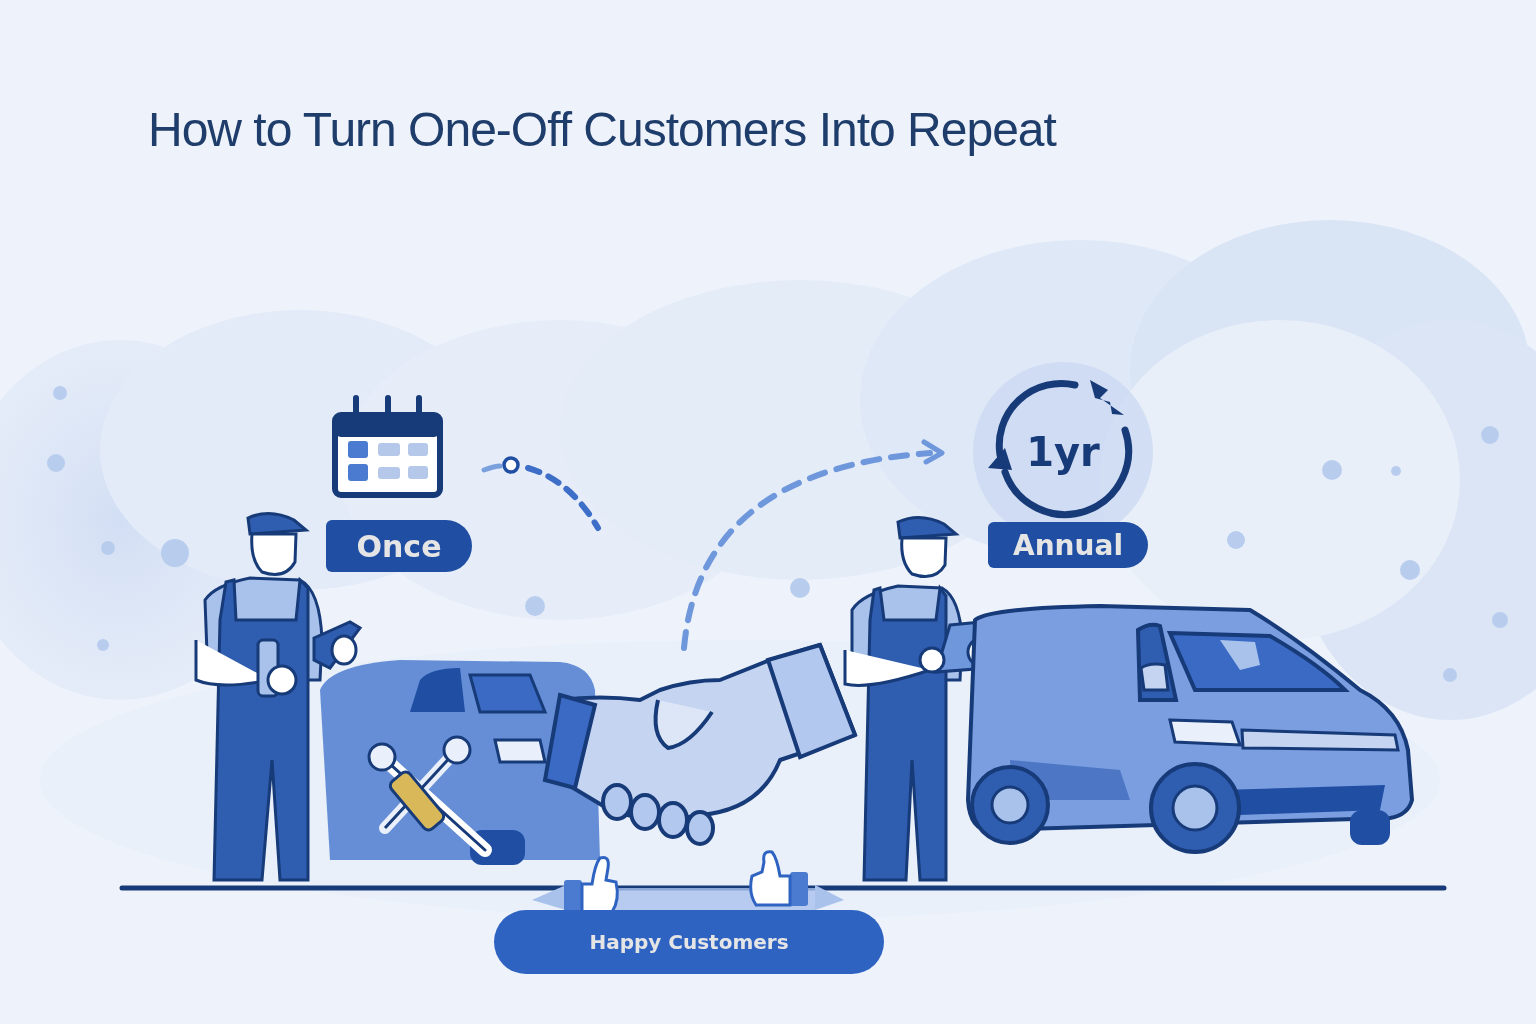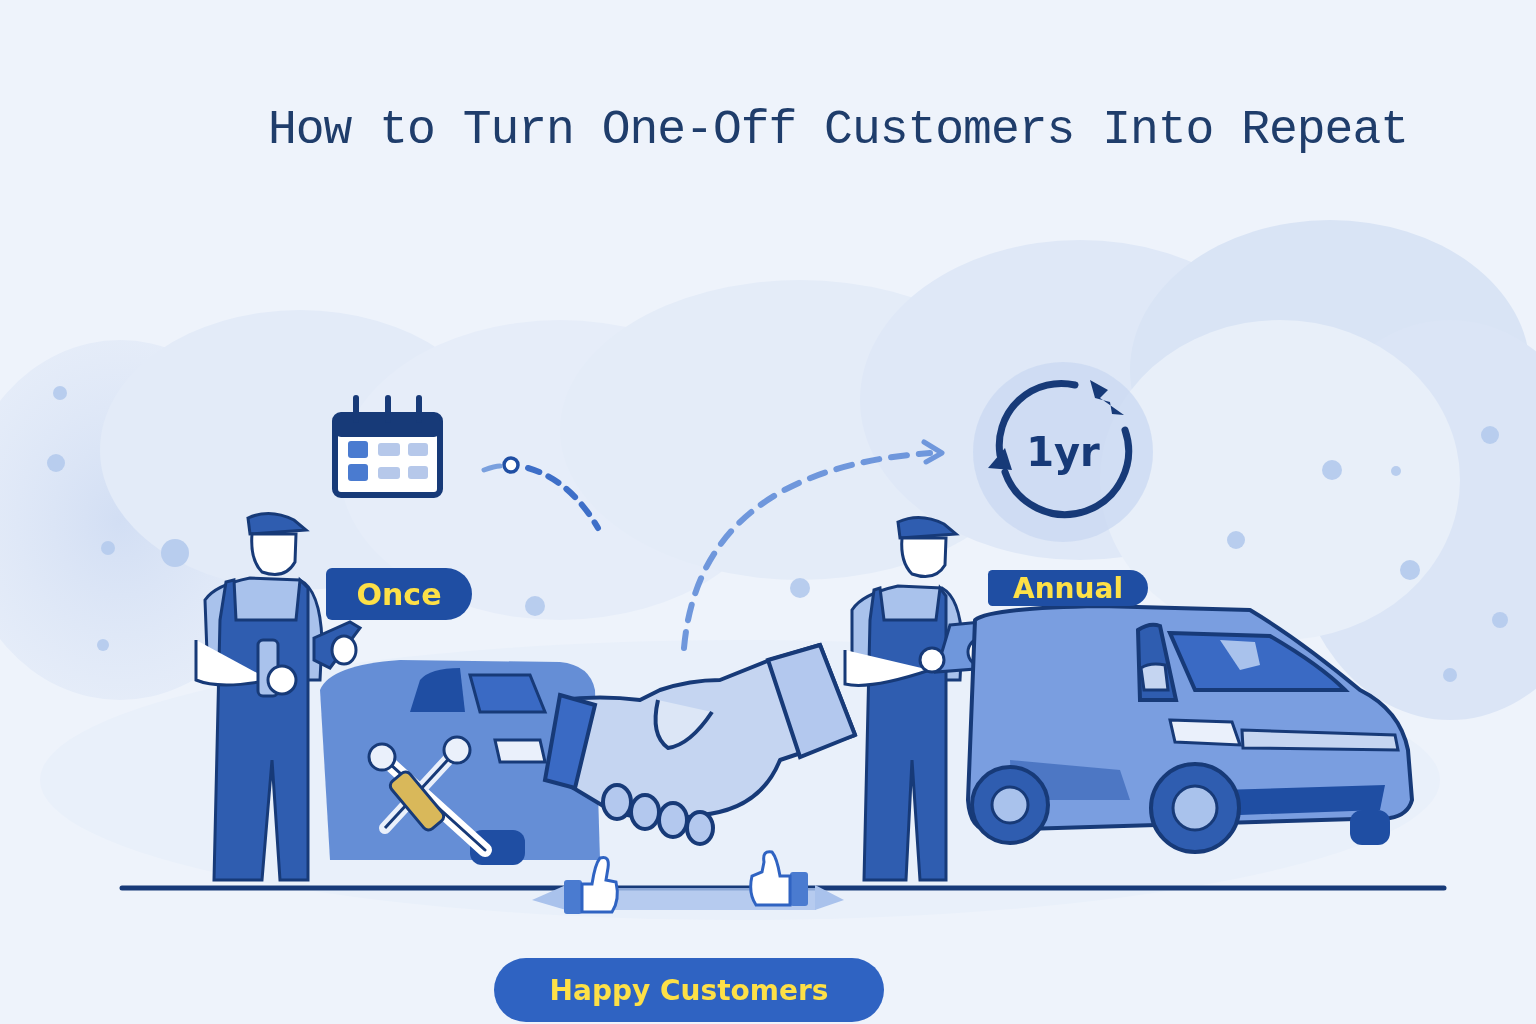--- a/index.html
+++ b/index.html
@@ -5,34 +5,34 @@
   * { margin:0; padding:0; box-sizing:border-box; }
   html, body { width:1536px; height:1024px; overflow:hidden; }
   body {
     position:relative;
     background: #eef3fb;
     font-family: "Liberation Sans", "DejaVu Sans", sans-serif;
   }
   .bg-layer { position:absolute; inset:0; }
   .title {
     position:absolute; left:148px; top:86px; width:1260px;
-    font-family: Liberation Mono, monospace;
-    font-weight:400; letter-spacing:-1px;text-align:right;
+    font-family: Liberation Sans, sans-serif;
+    font-weight:400; letter-spacing:-1px;
   }
   .title .line { display:block; font-size:48px; line-height:88px; white-space:nowrap; }
   .title .line1 { color:#1f3d6b; }
   .title .line2, .title .line3 { color:#2f5db0; }
   .scene { position:absolute; inset:0; }
   .pill {
-    position:absolute; color:#fde047; font-family:"DejaVu Sans", sans-serif;
-    font-weight:700; display:flex; align-items:center; justify-content:center;margin-top:48px;
+    position:absolute; color:#e5e5e5; font-family:"DejaVu Sans", sans-serif;
+    font-weight:700; display:flex; align-items:center; justify-content:center;
   }
   .pill-once { left:326px; top:520px; width:146px; height:52px; background:#1f4ea3; border-radius:6px 26px 26px 6px; font-size:30px; }
-  .pill-annual { left:988px; top:522px; width:160px; height:36px; background:#1f4ea3; border-radius:6px 24px 24px 6px; font-size:28px; }
-  .pill-happy { left:494px; top:910px; width:390px; height:64px; background:#2f63c2; border-radius:32px; font-size:28px; }
+  .pill-annual { left:988px; top:522px; width:160px; height:46px; background:#1f4ea3; border-radius:6px 24px 24px 6px; font-size:28px; }
+  .pill-happy { left:494px; top:910px; width:390px; height:64px; background:#2f63c2; border-radius:32px; font-size:20px; }
 </style>
 </head>
 <body>
 
 <svg class="bg-layer" width="1536" height="1024" viewBox="0 0 1536 1024">
   <defs>
     <radialGradient id="blob" cx="50%" cy="50%" r="50%">
       <stop offset="0%" stop-color="#cfdcf3" stop-opacity="0.9"></stop>
       <stop offset="100%" stop-color="#dbe5f6" stop-opacity="0.5"></stop>
     </radialGradient>

